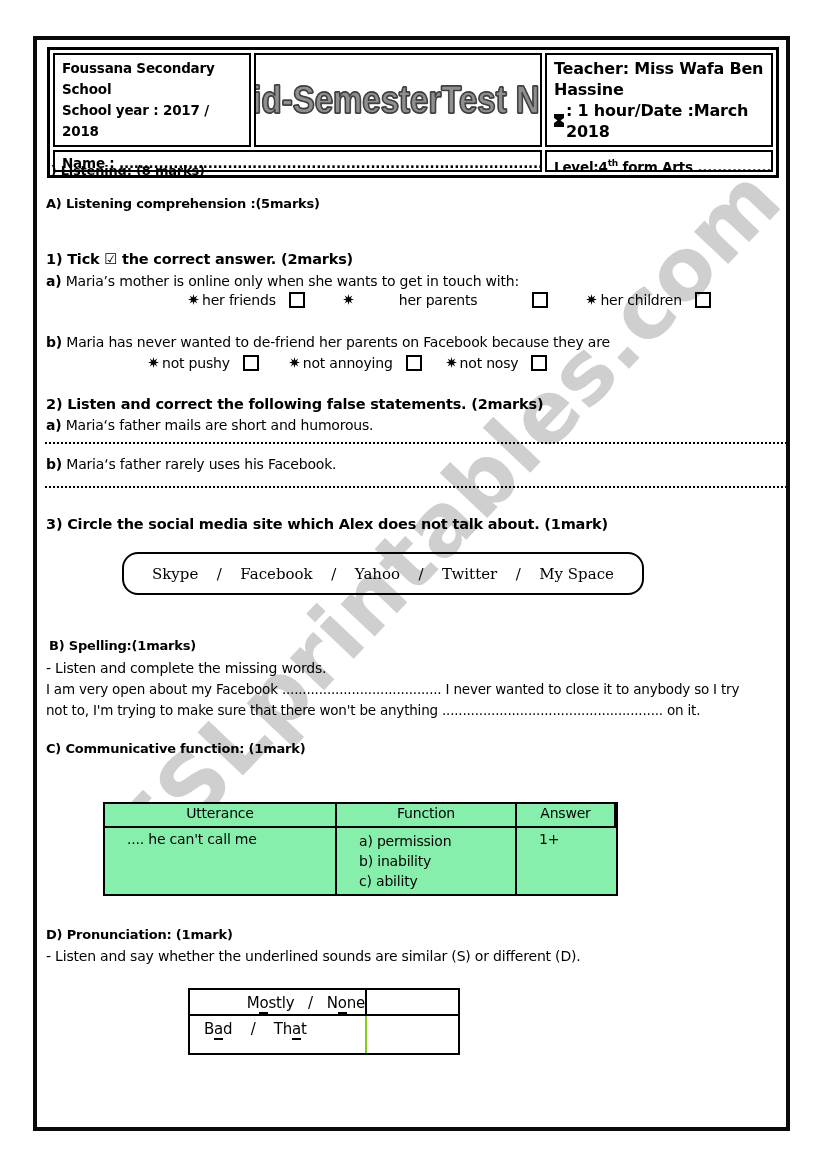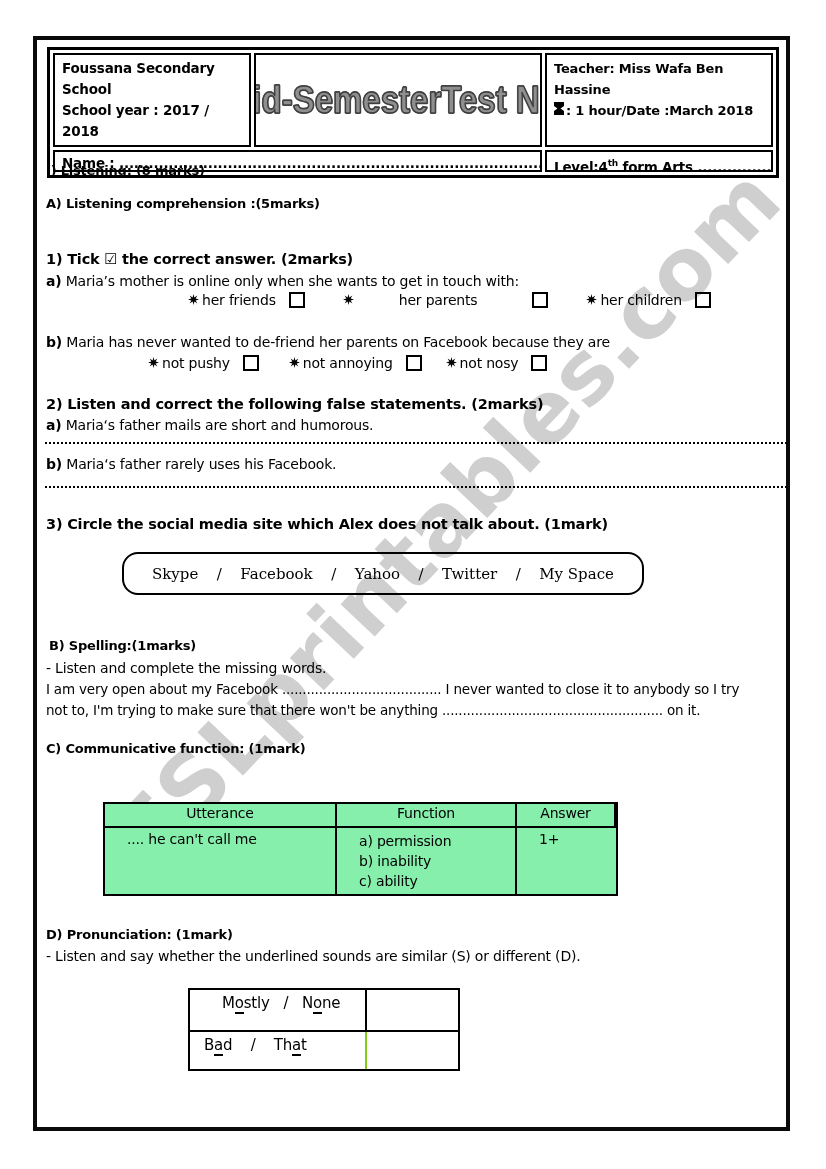--- a/index.html
+++ b/index.html
@@ -16,21 +16,21 @@
   .header{left:47px;top:47px;width:732px;display:grid;
         grid-template-columns:198px 288px 1fr;gap:3px;padding:3px;
         border:3px solid #000;background:#fff;box-sizing:border-box;}
   .hcell{border:2px solid #000;padding:3px 7px;box-sizing:border-box;background:#fff;}
   .school{font-weight:bold;font-size:13.5px;line-height:21px;}
   .titlecell{display:flex;align-items:center;justify-content:center;overflow:hidden;}
   .bigtitle{font-family:"Liberation Sans",sans-serif;font-weight:bold;font-size:33px;
         color:#8f8f8f;white-space:nowrap;transform:scaleY(1.18);letter-spacing:0;
         -webkit-text-stroke:1.2px #3f3f3f;
         text-shadow:1px 0 0 #555,-1px 0 0 #555,0 1px 0 #555,0 -1px 0 #555;}
-  .teacher{font-weight:bold;font-size:13px;line-height:21px;}
+  .teacher{font-weight:bold;font-size:16px;line-height:21px;}
   .durline{display:flex;align-items:center;gap:2px;}
   .namecell{grid-column:1/3;font-weight:bold;font-size:13.5px;
         white-space:nowrap;overflow:hidden;height:22px;line-height:17px;}
   .levelcell{grid-column:3;font-weight:bold;font-size:13.5px;height:22px;line-height:16px;
         white-space:nowrap;overflow:hidden;}
   sup{font-size:9px;}
 
   .h1{font-weight:bold;font-size:13px;}
   .qtitle{font-weight:bold;font-size:14.5px;}
   .qline{font-size:14px;}
@@ -52,22 +52,22 @@
         border:2px solid #000;background:#86efac;font-size:14px;}
   .tch{border-right:2px solid #000;border-bottom:2px solid #000;text-align:center;
         padding:1px 0;height:20px;}
   .tch:last-child{border-right:none;}
   .tcd{border-right:2px solid #000;padding:3px 22px;min-height:58px;box-sizing:border-box;}
   .tcd:last-child{border-right:none;}
   .fline{line-height:20px;}
 
   .tableD{left:188px;top:988px;display:grid;grid-template-columns:177px 91px;
         border:2px solid #000;background:#fff;font-size:15px;}
-  .td1{border-right:2px solid #000;border-bottom:2px solid #000;height:42px;
-        box-sizing:border-box;padding:4px 0 0 32px;}
+  .td1{border-right:2px solid #000;border-bottom:2px solid #000;height:26px;
+        box-sizing:border-box;padding:4px 0 0 15px;text-align:right;}
   .td2{border-bottom:2px solid #000;}
   .td3{border-right:2px solid #84cc16;height:37px;box-sizing:border-box;padding:4px 16px 0 14px;}
   .u{border-bottom:2px solid #000;}
 </style>
 </head>
 <body>
 
 <div class="page">
 
   <div class="watermark">ESLprintables.com</div>

